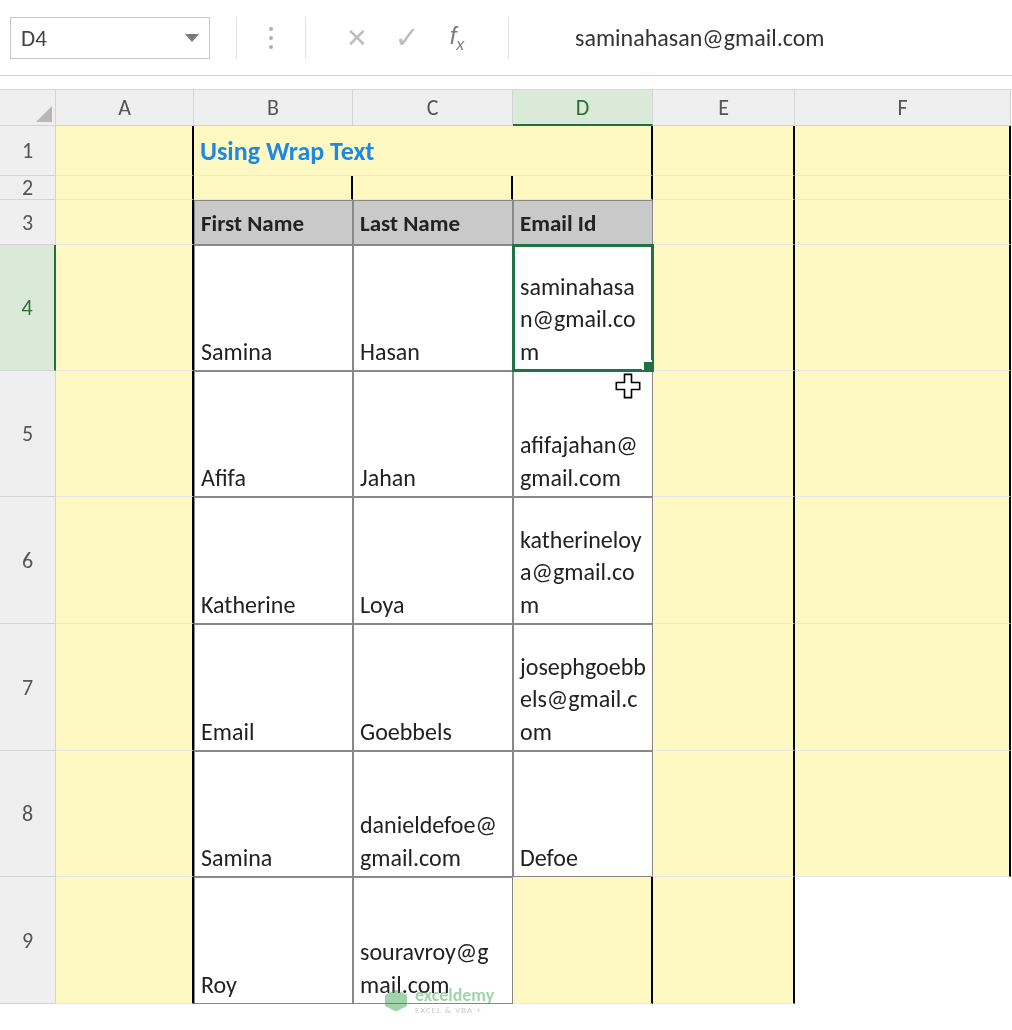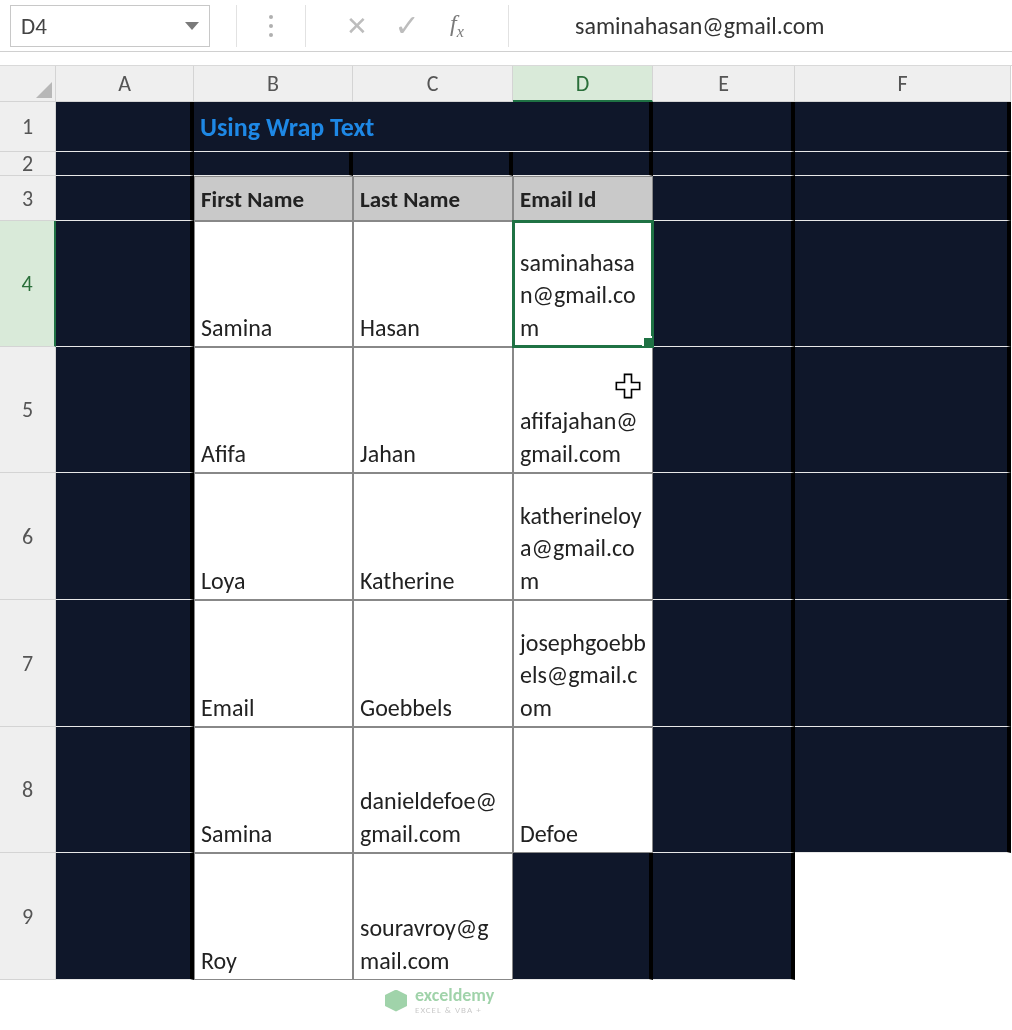--- a/index.html
+++ b/index.html
@@ -9,21 +9,21 @@
     overflow: hidden;
     width: 1012px;
     height: 1030px;
     position: relative;
   }
 
   
   .formula-bar {
     display: flex;
     align-items: center;
-    height: 52px;
+    height: 76px;
     border-bottom: 1px solid #d0d0d0;
     background: #ffffff;
     padding: 0 10px;
     gap: 0;
   }
   .name-box {
     width: 200px;
     height: 42px;
     border: 1px solid #c8c8c8;
     display: flex;
@@ -55,21 +55,21 @@
     width: 50px;
     text-align: center;
     font-size: 26px;
     color: #bdbdbd;
     user-select: none;
   }
   .fb-fx {
     width: 50px;
     text-align: center;
     font-style: italic;
-    font-family: Liberation Serif, serif;
+    font-family: Liberation Sans, sans-serif;
     font-size: 24px;
     color: #7a7a7a;
   }
   .fb-fx sub{font-size:16px;font-style:italic;}
   .formula-input {
     flex: 1;
     font-size: 24px;
     color: #333;
     padding-left: 40px;
     height: 42px;
@@ -130,28 +130,28 @@
     font-size: 22px;
     color: #555;
   }
   .row-header.active {
     background: #d9ead9;
     color: #2a6f3a;
     border-right: 2px solid #1f7244;
   }
 
   .cell {
-    border-right: 4px solid #000000;
+    border-right: 2px solid #000000;
     border-bottom: 1px solid #e8e8e8;
     padding: 2px 6px;
     font-size: 24px;
     color: #222;
     display: flex;
     align-items: flex-end;
-    background: #0f172a;
+    background: #fef9c3;
     overflow: hidden;
     word-break: break-all;
   }
 
   
   .r1 { height: 50px; }
   .r2 { height: 24px; }
   .r3 { height: 45px; }
   .r4 { height: 126px; }
   .r5 { height: 126px; }
@@ -298,22 +298,22 @@
   <div class="row-header r5">5</div>
   <div class="cell r5"></div>
   <div class="cell r5 tcell">Afifa</div>
   <div class="cell r5 tcell">Jahan</div>
   <div class="cell r5 tcell">afifajahan@gmail.com</div>
   <div class="cell r5"></div>
   <div class="cell r5"></div>
 
   <div class="row-header r6">6</div>
   <div class="cell r6"></div>
+  <div class="cell r6 tcell">Katherine</div>
   <div class="cell r6 tcell">Loya</div>
-  <div class="cell r6 tcell">Katherine</div>
   <div class="cell r6 tcell">katherineloya@gmail.com</div>
   <div class="cell r6"></div>
   <div class="cell r6"></div>
 
   <div class="row-header r7">7</div>
   <div class="cell r7"></div>
   <div class="cell r7 tcell">Email</div>
   <div class="cell r7 tcell">Goebbels</div>
   <div class="cell r7 tcell">josephgoebbels@gmail.com</div>
   <div class="cell r7"></div>

